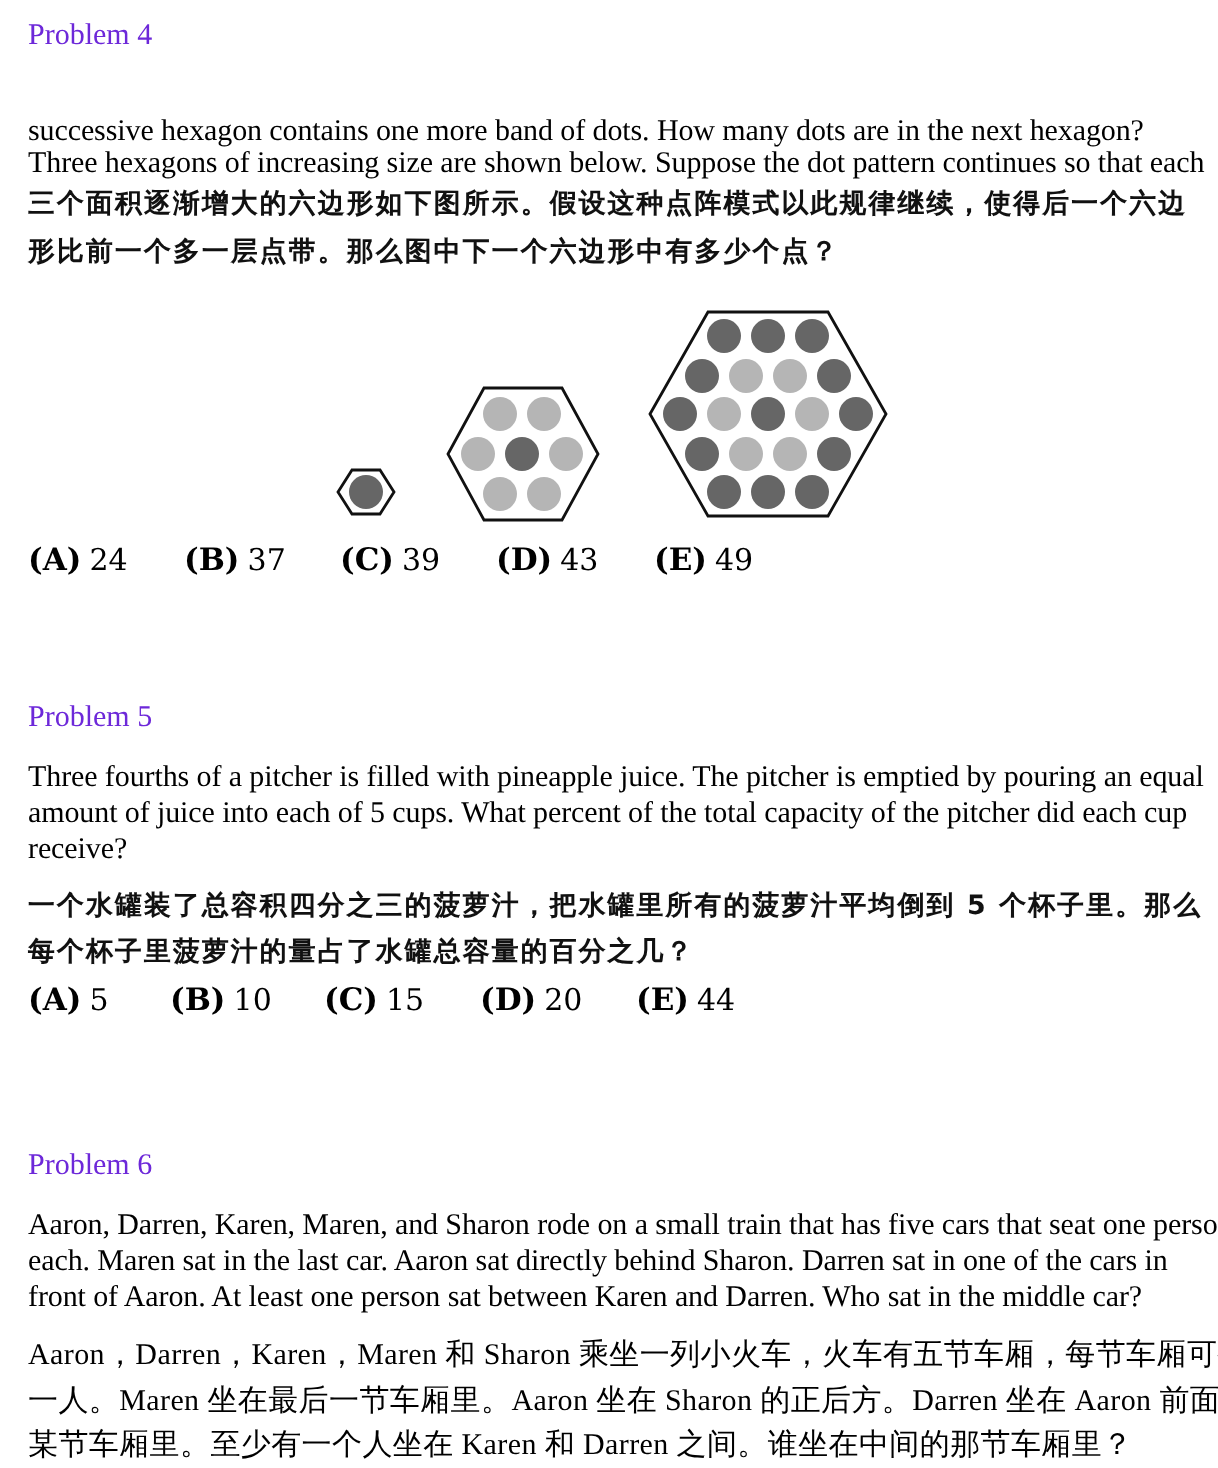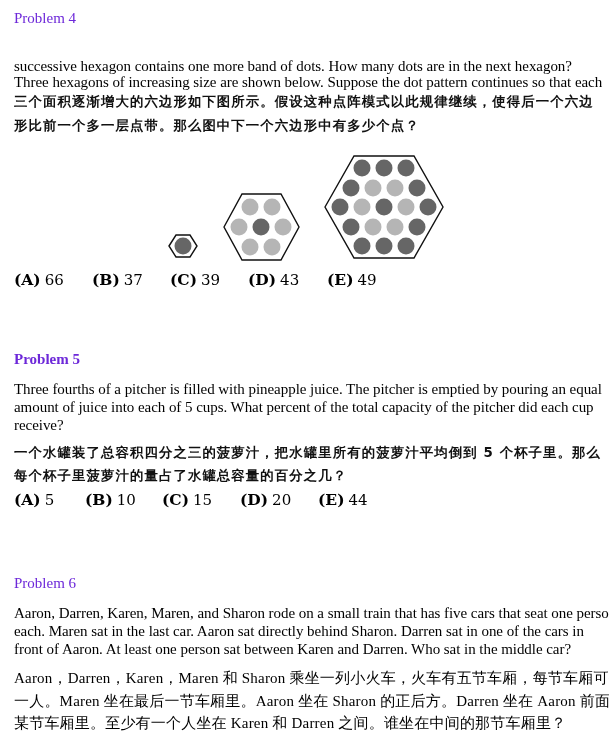--- a/index.html
+++ b/index.html
@@ -108,39 +108,39 @@
       <circle cx="417" cy="227" r="8.5" fill="#666666"></circle>
 
       <circle cx="362" cy="246" r="8.5" fill="#666666"></circle>
       <circle cx="384" cy="246" r="8.5" fill="#666666"></circle>
       <circle cx="406" cy="246" r="8.5" fill="#666666"></circle>
     </g>
   </svg>
 
   <div>
     <div class="abs choice" style="left:14px; top:270px;">
-      <b>(A)</b><span class="val">66</span>
+      <b>(A)</b><span class="val">24</span>
     </div>
     <div class="abs choice" style="left:92px; top:270px;">
       <b>(B)</b><span class="val">37</span>
     </div>
     <div class="abs choice" style="left:170px; top:270px;">
       <b>(C)</b><span class="val">39</span>
     </div>
     <div class="abs choice" style="left:248px; top:270px;">
       <b>(D)</b><span class="val">43</span>
     </div>
     <div class="abs choice" style="left:327px; top:270px;">
       <b>(E)</b><span class="val">49</span>
     </div>
   </div>
 </div>
 
 <div>
-  <div class="abs heading" style="top:351px;font-weight:bold;">Problem 5</div>
+  <div class="abs heading" style="top:351px;">Problem 5</div>
 
   <div class="abs en" style="top:380px;">Three fourths of a pitcher is filled with pineapple juice. The pitcher is emptied by pouring an equal</div>
   <div class="abs en" style="top:398px;">amount of juice into each of 5 cups. What percent of the total capacity of the pitcher did each cup</div>
   <div class="abs en" style="top:416px;">receive?</div>
 
   <div class="abs zh" style="top:444px;">一个水罐装了总容积四分之三的菠萝汁，把水罐里所有的菠萝汁平均倒到 5 个杯子里。那么</div>
   <div class="abs zh" style="top:467px;">每个杯子里菠萝汁的量占了水罐总容量的百分之几？</div>
 
   <div>
     <div class="abs choice" style="left:14px; top:490px;">

